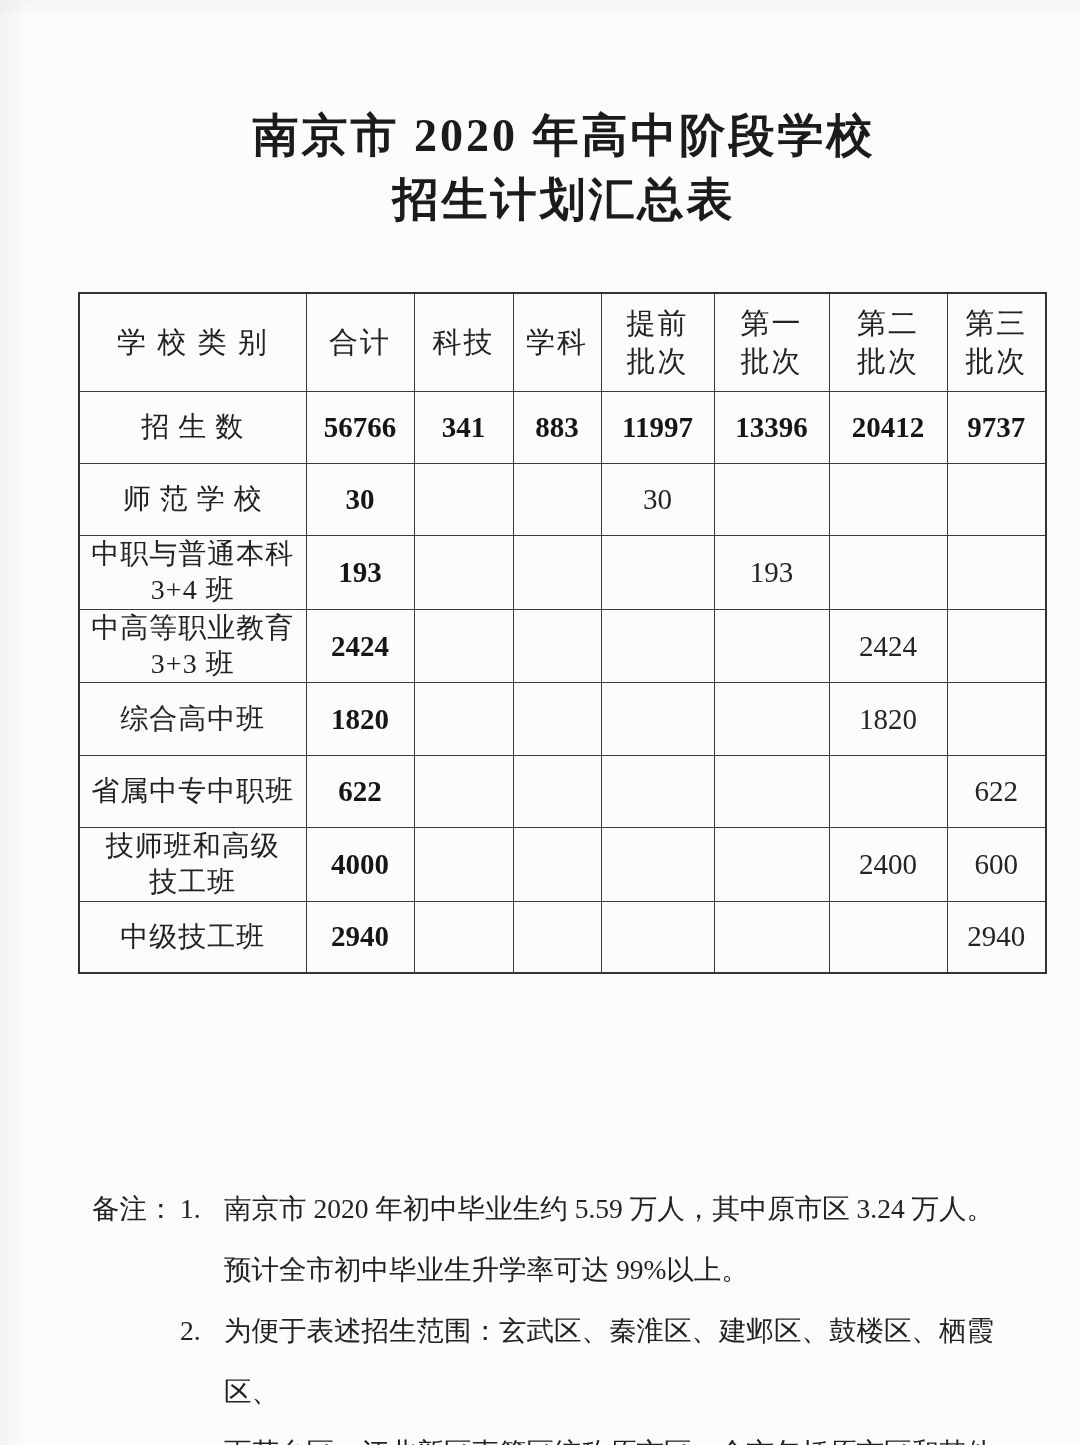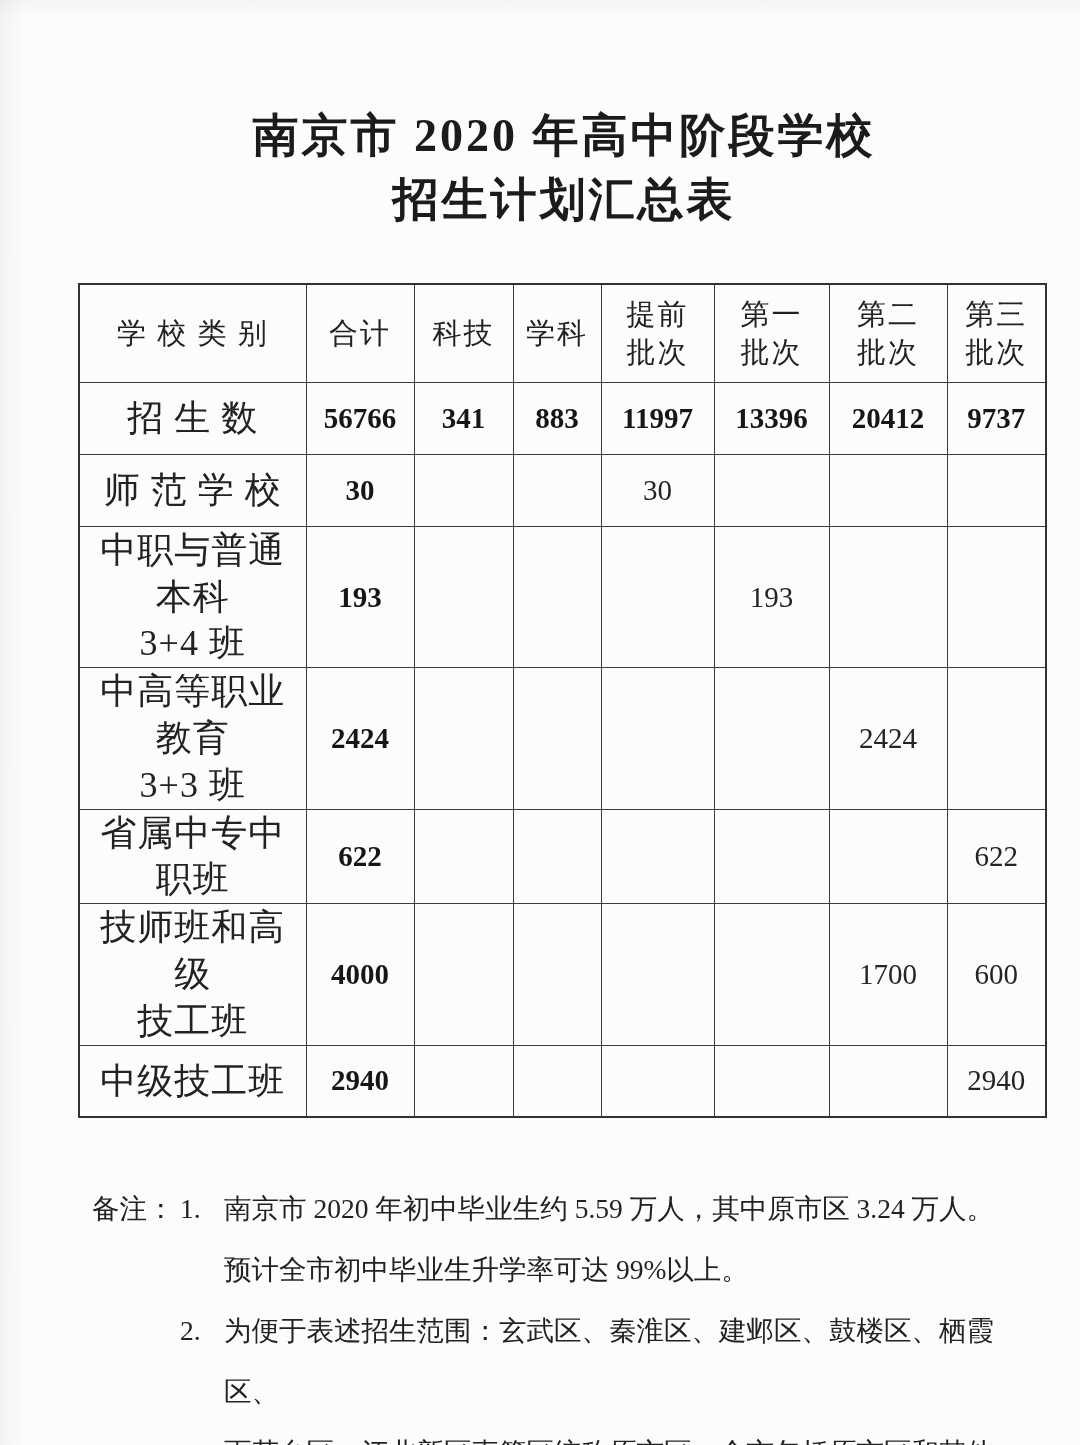--- a/index.html
+++ b/index.html
@@ -20,35 +20,35 @@
   }
   .title{
     position:absolute;top:104px;left:0;width:100%;
     margin:0;text-align:center;
     font-size:46px;font-weight:700;line-height:64px;letter-spacing:3px;
     transform:translateX(24px);
     color:#1b1b1b;
   }
   .title .tline{display:block;white-space:pre;}
   table.summary{
-    position:absolute;top:283px;left:78px;width:967px;
+    position:absolute;top:292px;left:78px;width:967px;
     border-collapse:collapse;table-layout:fixed;
     border:2.5px solid #323232;
   }
   table.summary th,table.summary td{
     border:1.6px solid #3c3c3c;
     text-align:center;vertical-align:middle;
     padding:0 2px;
     white-space:pre-line;
     font-weight:400;
   }
   thead tr{height:98px;}
   tbody tr{height:72.2px;}
   thead th{font-size:29px;line-height:1.32;letter-spacing:2px;color:#222;}
-  tbody th{font-size:36px;line-height:1.3;letter-spacing:1px;color:#222;}
+  tbody th{font-size:28px;line-height:1.3;letter-spacing:1px;color:#222;}
   tbody td{font-size:29px;color:#242424;}
   tbody td.bold{font-weight:700;color:#161616;}
   .notes{
     position:absolute;top:1178px;left:92px;width:956px;
     display:flex;align-items:flex-start;
     font-size:27.5px;line-height:61px;color:#222;
   }
   .notes-label{flex:none;width:88px;white-space:nowrap;}
   .notes-items{flex:1;min-width:0;}
   .note-item{display:flex;align-items:flex-start;}
@@ -129,38 +129,48 @@
 3+3 班</th>
           <td class="bold">2424</td>
           <td></td>
           <td></td>
           <td></td>
           <td></td>
           <td>2424</td>
           <td></td>
         </tr>
         <tr>
+          <th>综合高中班</th>
+          <td class="bold">1820</td>
+          <td></td>
+          <td></td>
+          <td></td>
+          <td></td>
+          <td>1820</td>
+          <td></td>
+        </tr>
+        <tr>
           <th>省属中专中职班</th>
           <td class="bold">622</td>
           <td></td>
           <td></td>
           <td></td>
           <td></td>
           <td></td>
           <td>622</td>
         </tr>
         <tr>
           <th>技师班和高级
 技工班</th>
           <td class="bold">4000</td>
           <td></td>
           <td></td>
           <td></td>
           <td></td>
-          <td>1700</td>
+          <td>2400</td>
           <td>600</td>
         </tr>
         <tr>
           <th>中级技工班</th>
           <td class="bold">2940</td>
           <td></td>
           <td></td>
           <td></td>
           <td></td>
           <td></td>

